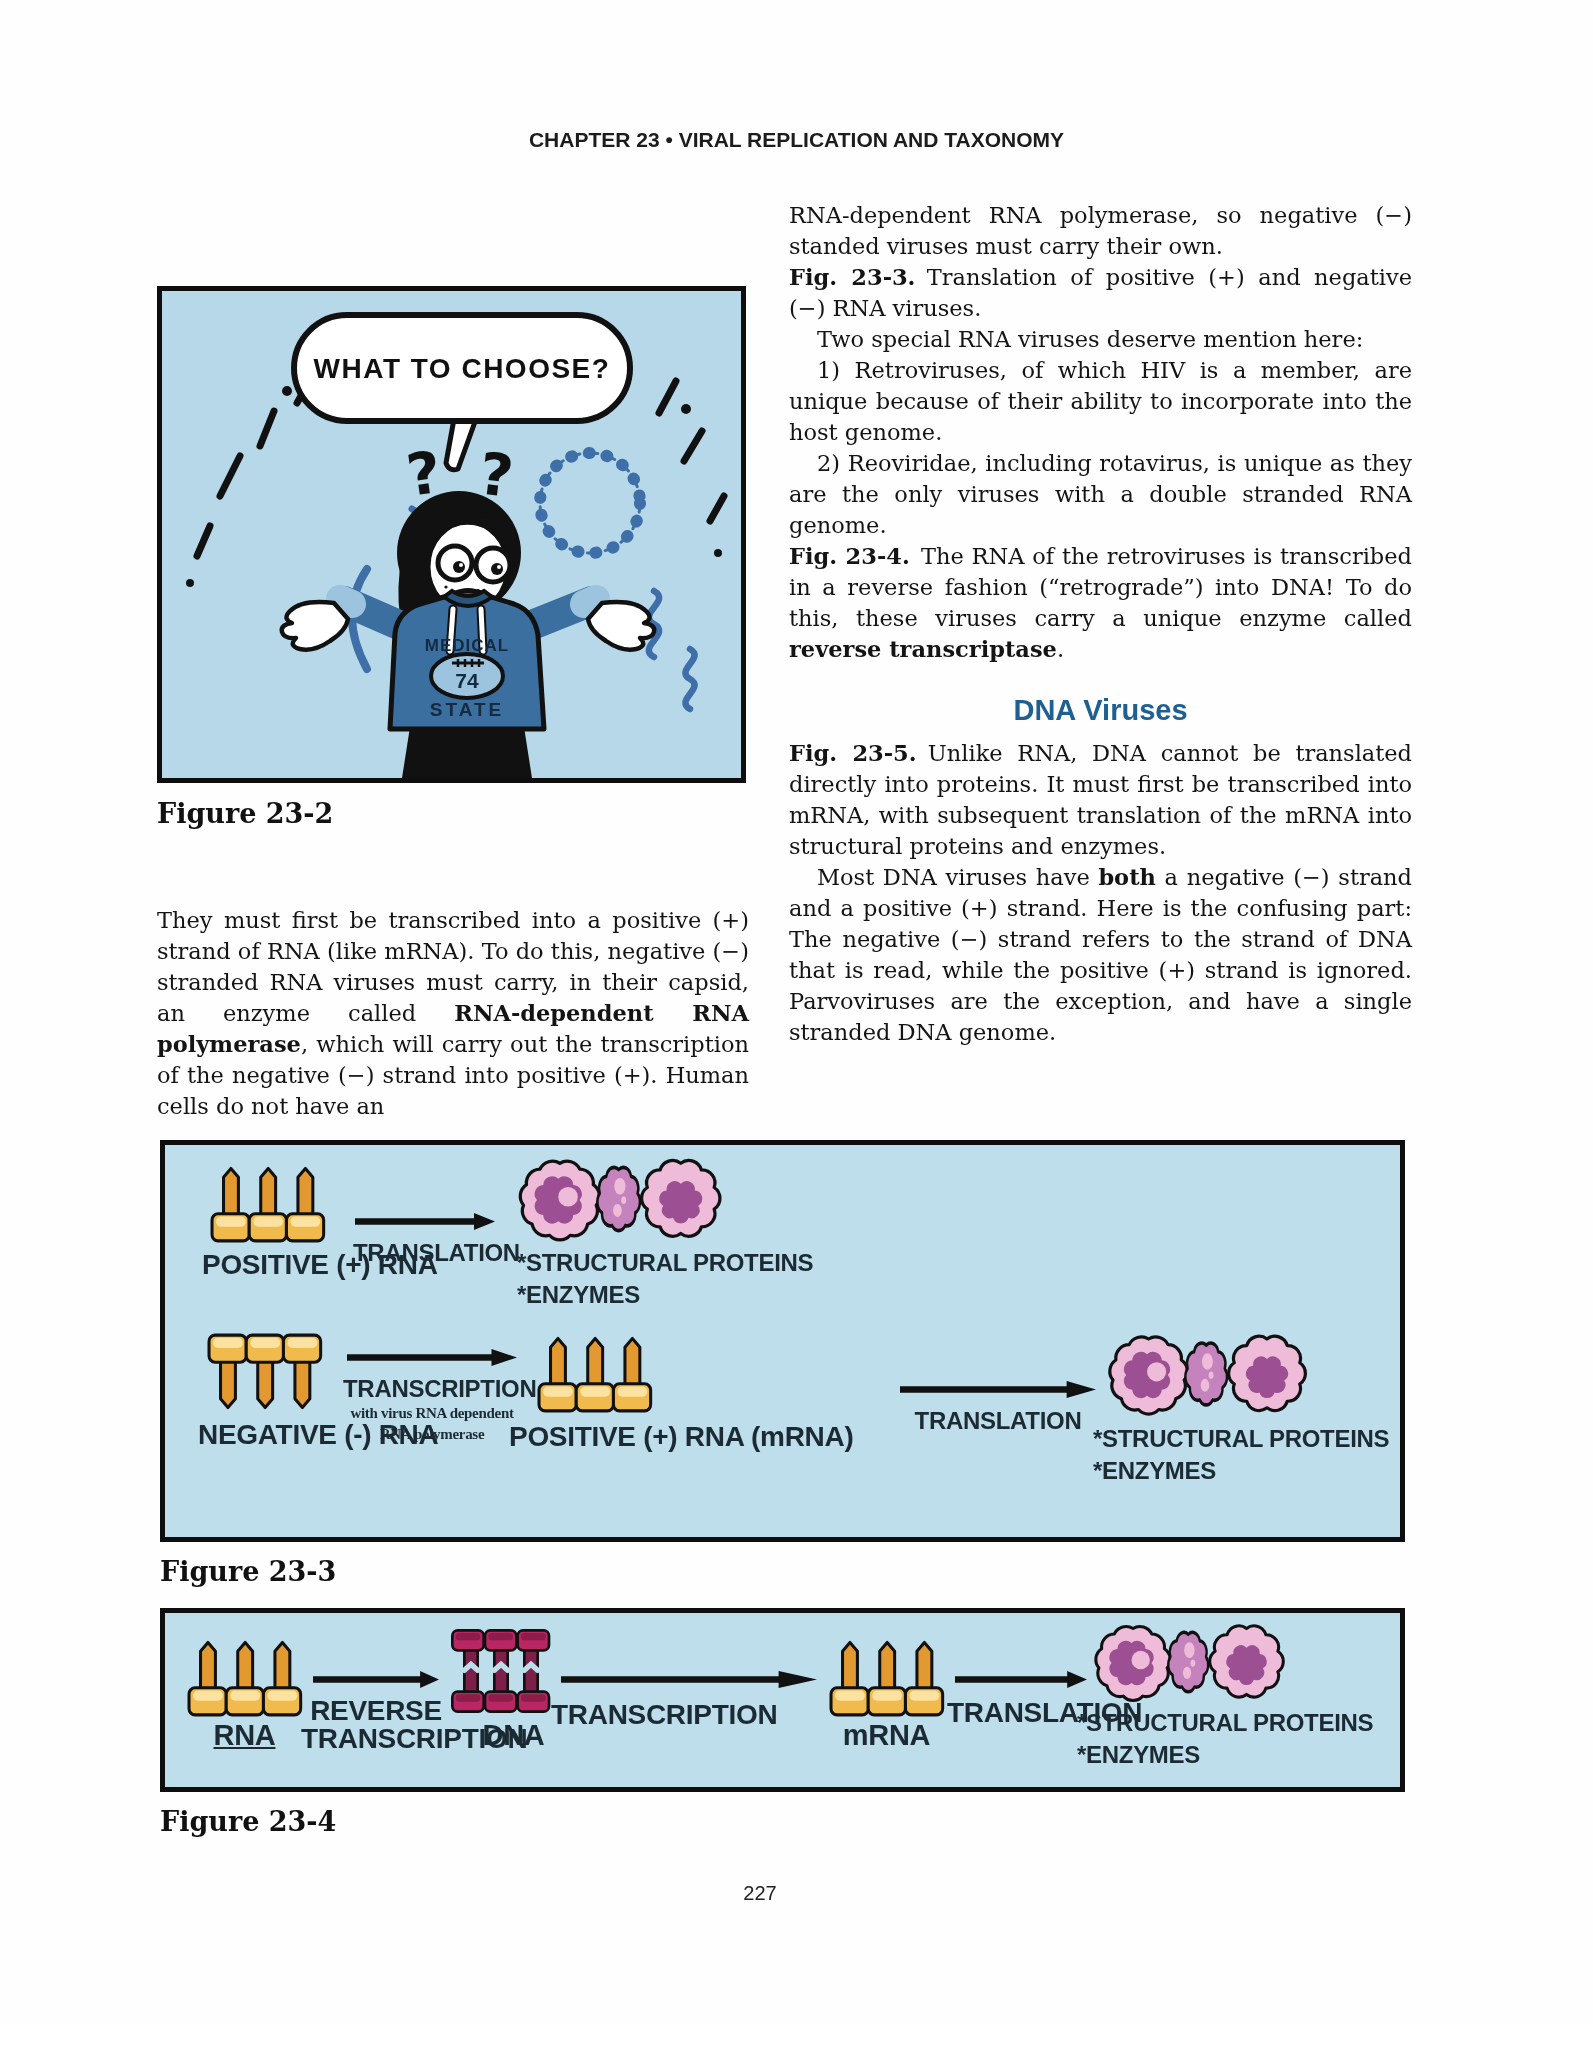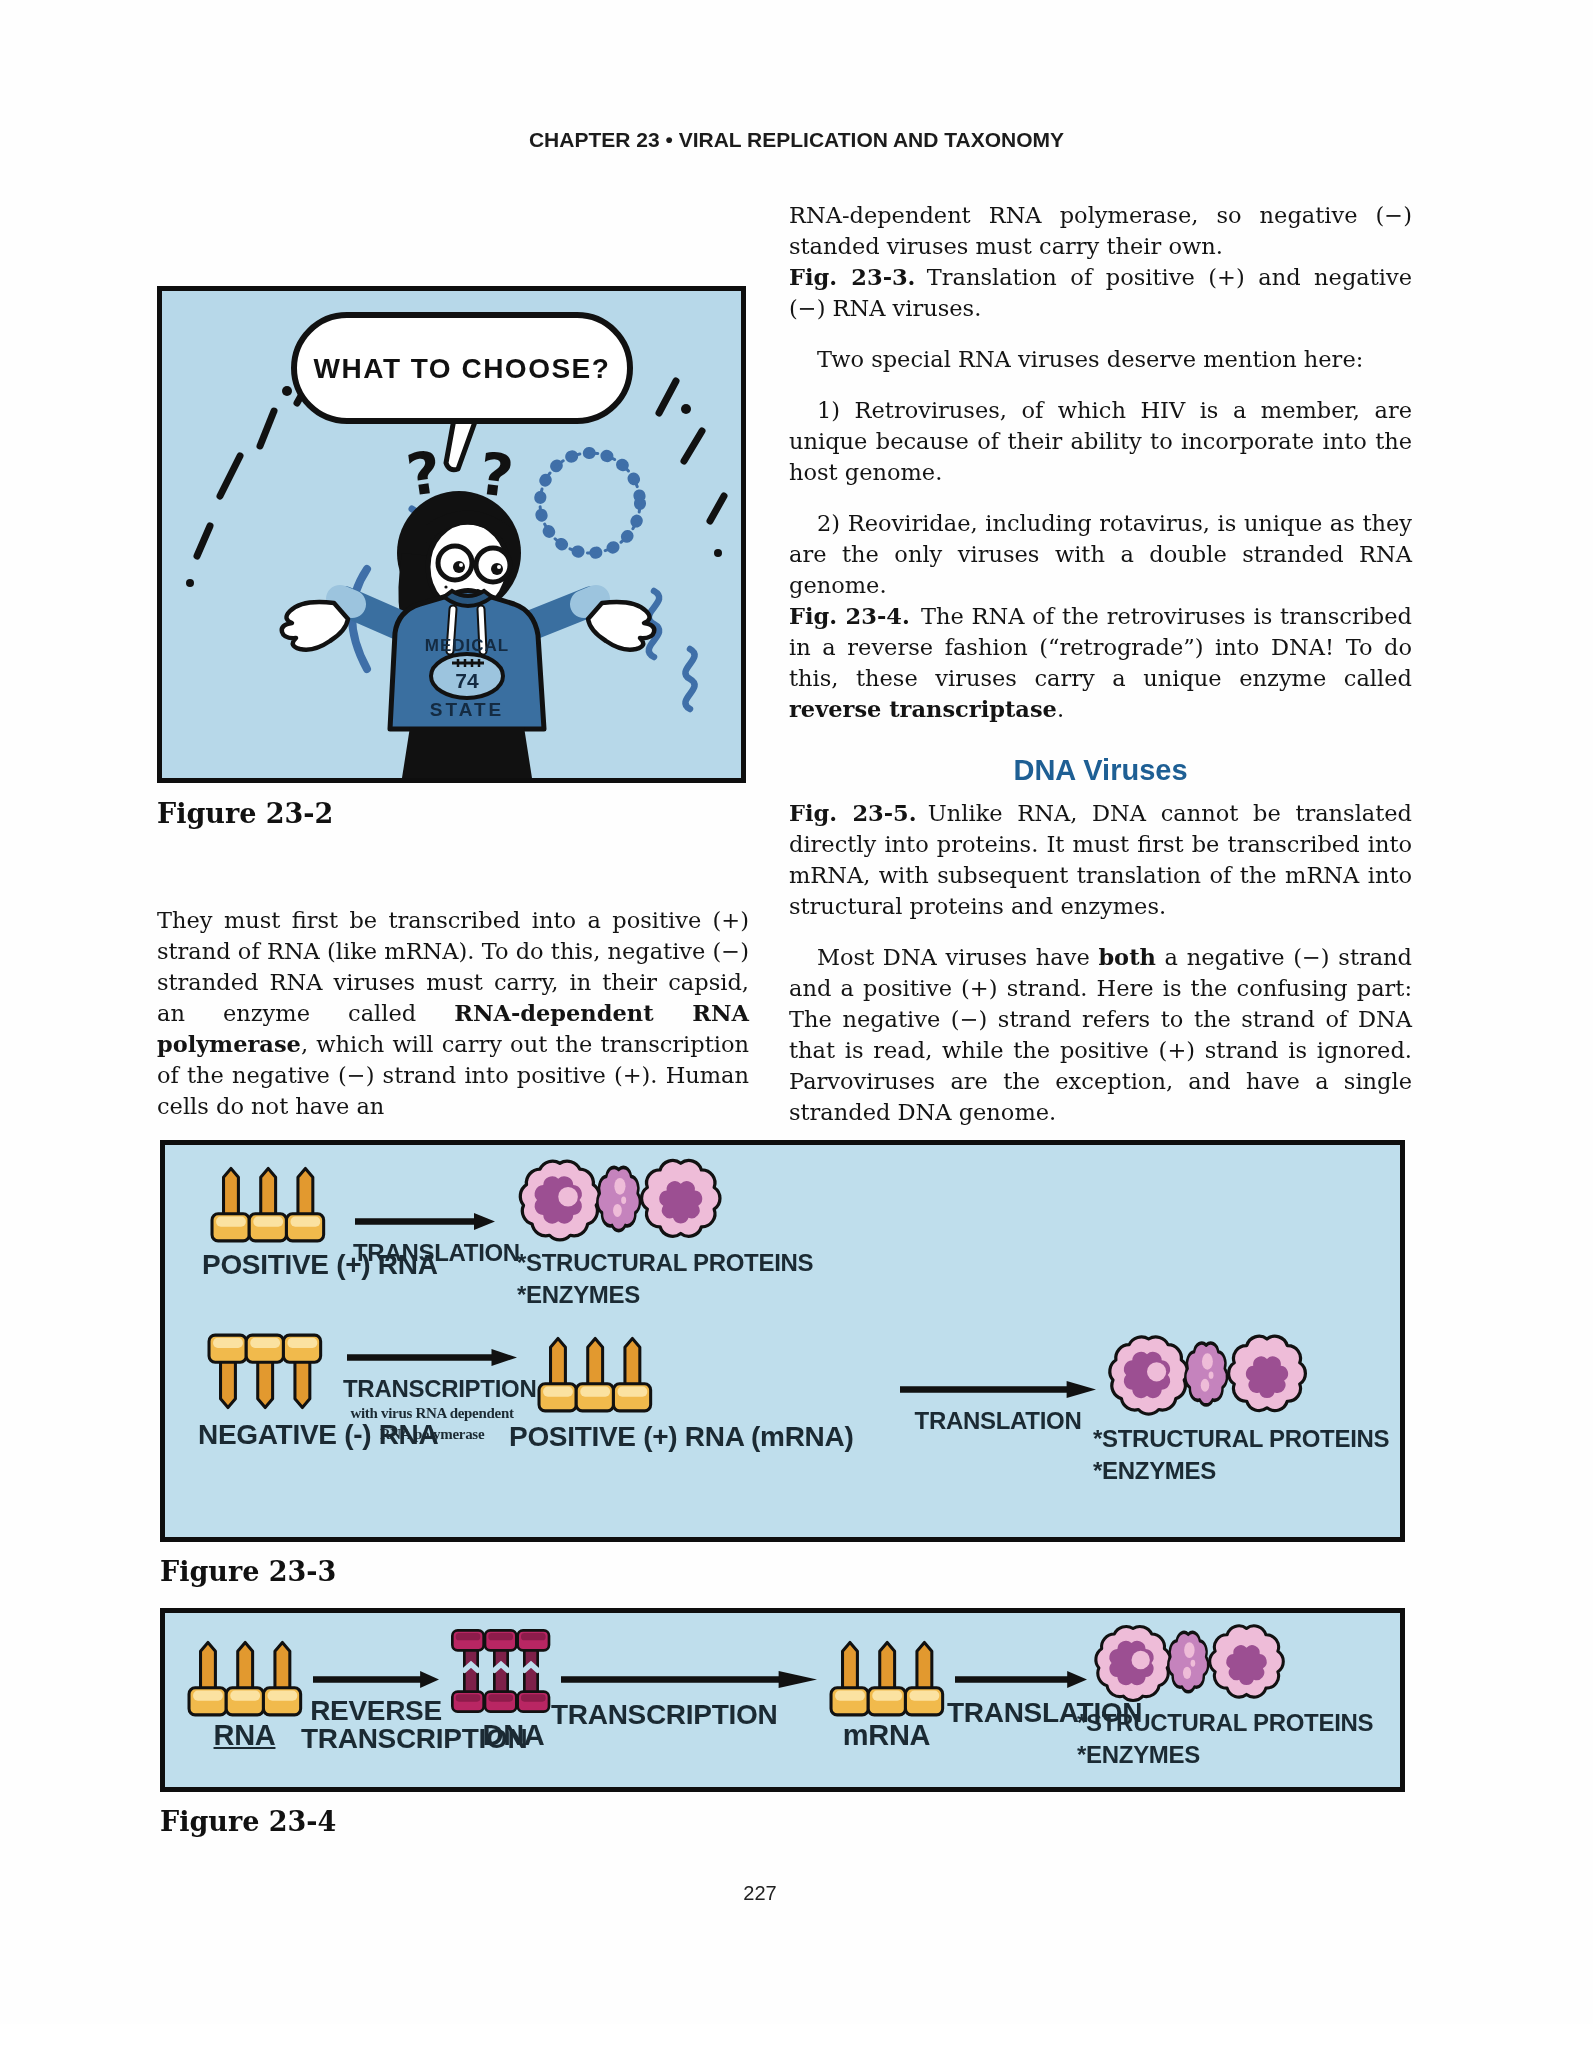--- a/index.html
+++ b/index.html
@@ -16,21 +16,21 @@
   #fig4-panel { left:160px; top:1608px; width:1245px; height:184px; background:#bfdeec; }
 
   .caption { position:absolute; font-weight:bold; font-size:27px; color:#111; }
   #cap2 { left:157px; top:798px; }
   #cap3 { left:160px; top:1556px; }
   #cap4 { left:160px; top:1806px; }
 
   .bodytext { font-size:22.5px; line-height:31px; color:#141414; text-align:justify; }
   #left-col  { position:absolute; left:157px; top:905px;  width:592px; }
   #right-col { position:absolute; left:789px; top:200px; width:623px; }
-  .indent { text-indent:28px;margin-top:20px; }
+  .indent { text-indent:28px; }
   .mt { }
   .dna-heading { margin-top:30px; margin-bottom:12px; text-align:center; text-indent:0;
                  font-family:"Liberation Sans", sans-serif; font-weight:bold;
                  font-size:29px; color:#1e5f94; }
 
   .pagenum { position:absolute; top:1882px; left:0; width:1520px; text-align:center;
              font-family:"Liberation Sans", sans-serif; font-size:20px; color:#222; }
   .flabel { position:absolute; font-family:"Liberation Sans", sans-serif; font-weight:bold;
             color:#1b2a33; letter-spacing:-0.3px; white-space:nowrap; }
   .f23 { font-size:28px; } .f24 { font-size:24px; } .f17 { font-size:15px;font-family:Liberation Serif, serif; } .f29 { font-size:29px; }

